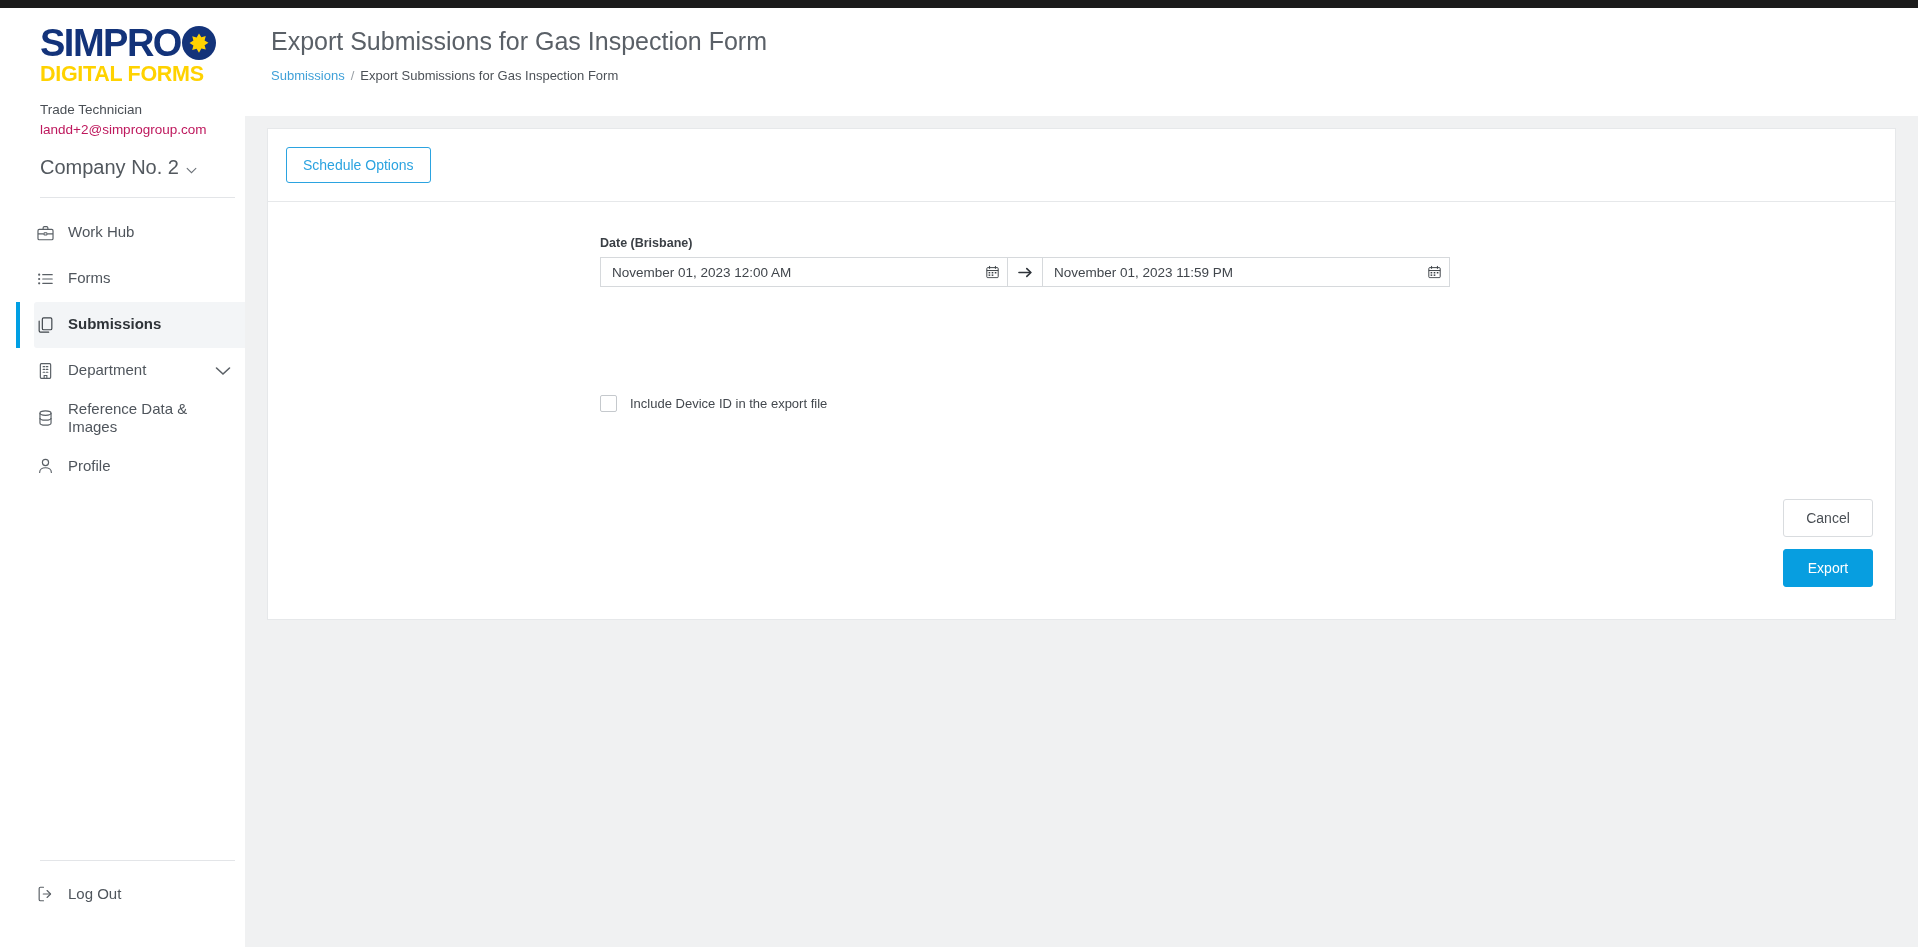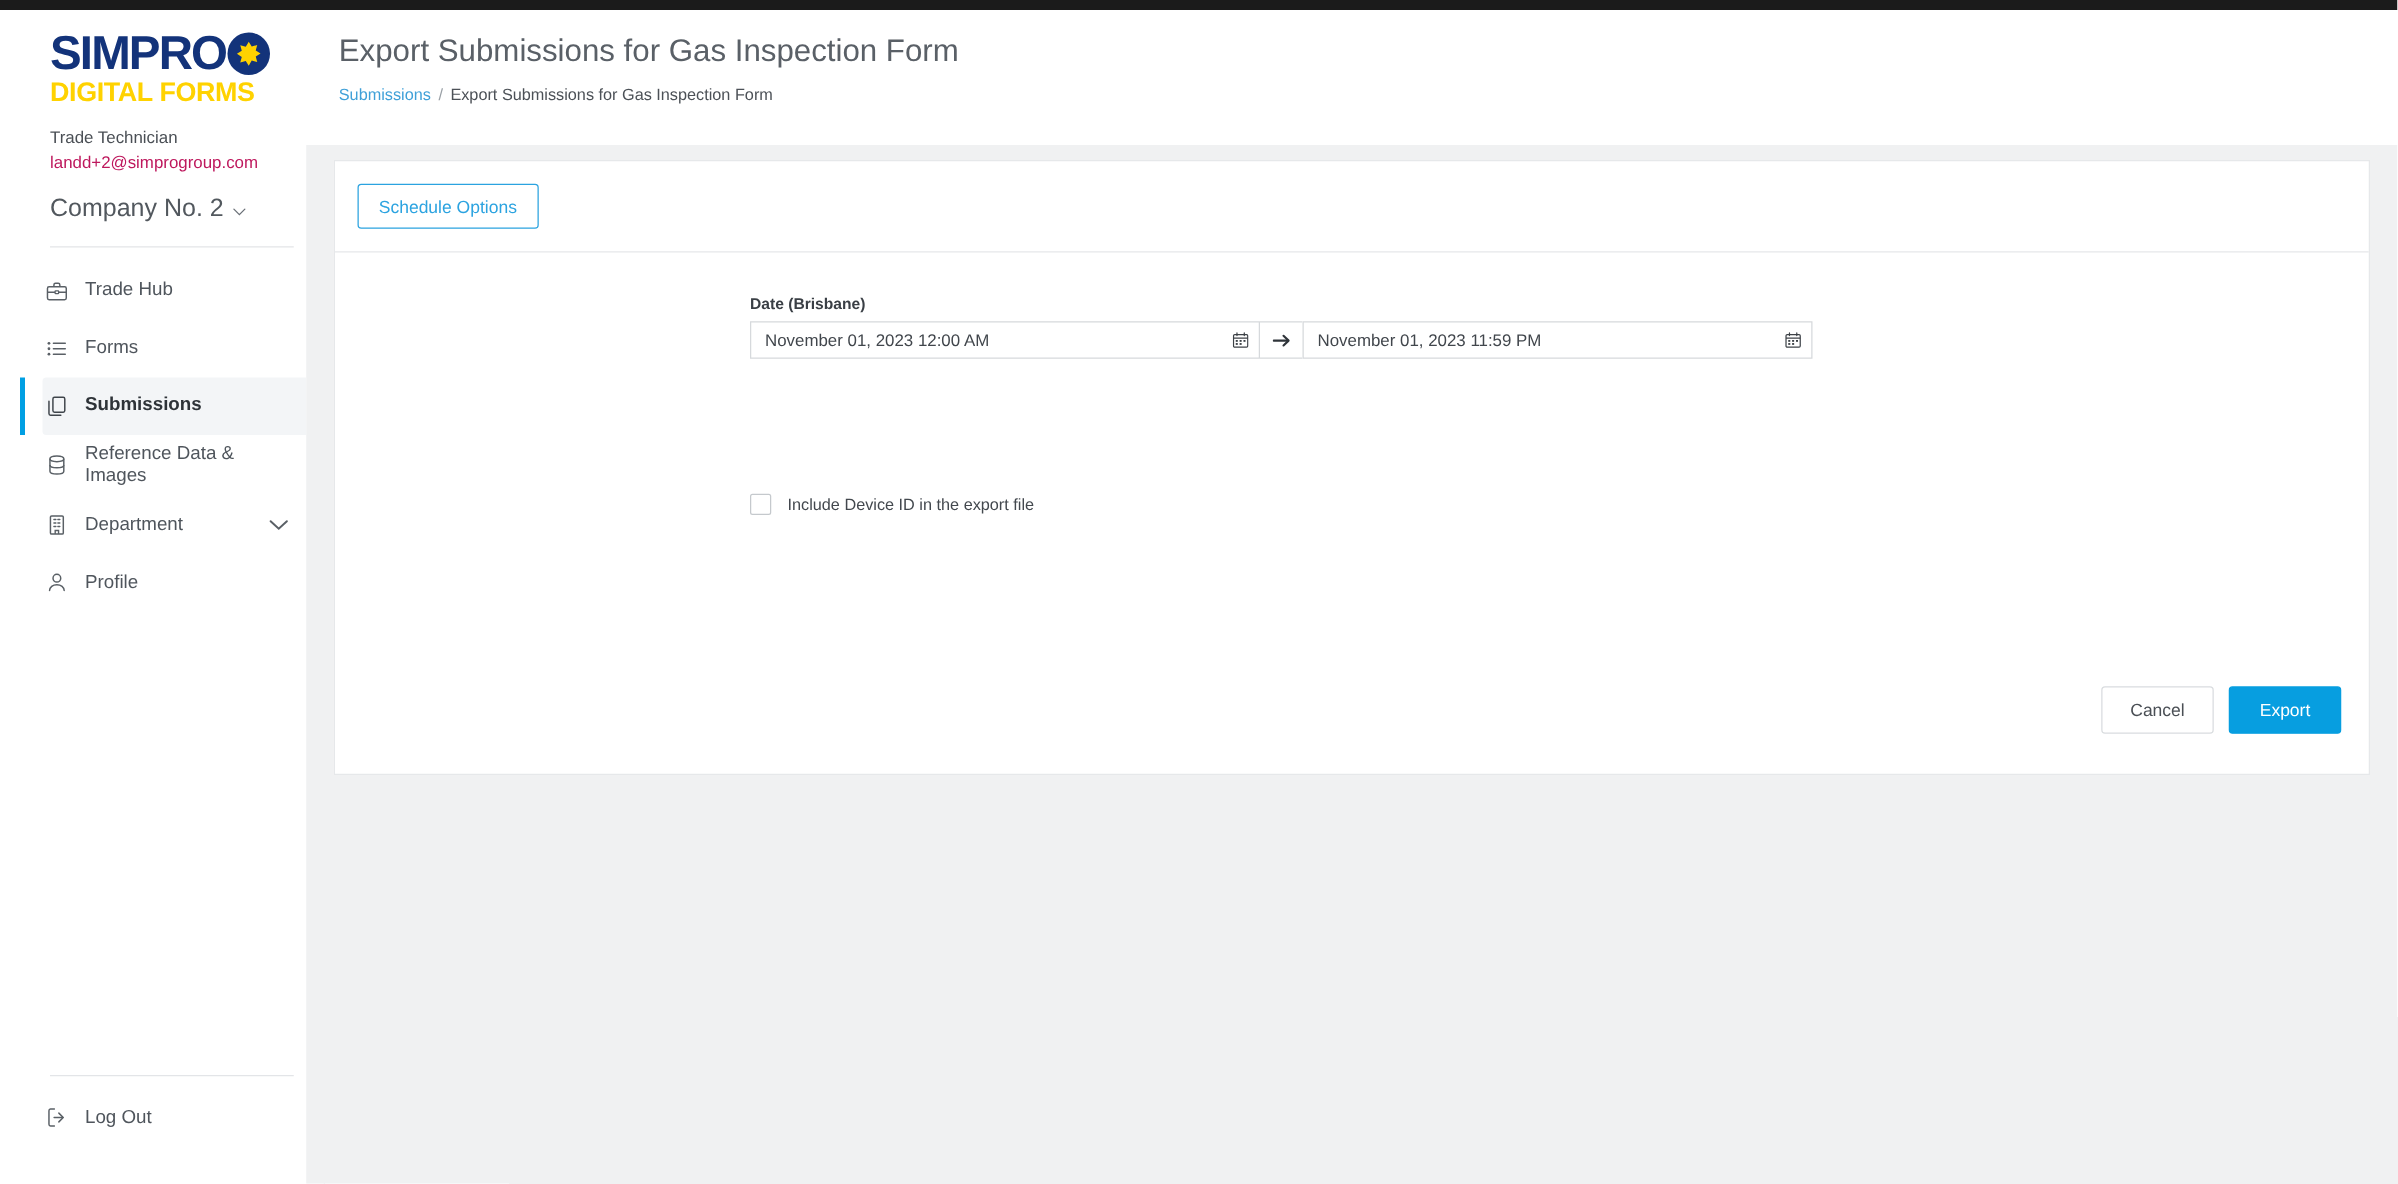--- a/index.html
+++ b/index.html
@@ -165,21 +165,21 @@
     display: flex; align-items: center; gap: 13px;
   }
   .checkbox {
     width: 17px; height: 17px;
     border: 1px solid #c5c9cd; background: #fff; border-radius: 2px;
     cursor: pointer; flex: none;
   }
   .check-label { font-size: 13px; color: #43484e; cursor: pointer; }
   .card-actions {
     position: absolute; right: 22px; bottom: 32px;
-    display: flex; gap: 12px;
+    display: flex; gap: 12px; flex-direction: column;
   }
   .btn {
     min-width: 90px; height: 38px;
     display: flex; align-items: center; justify-content: center;
     font-size: 14px; border-radius: 3px; cursor: pointer;
     padding: 0 22px;
   }
   .btn-cancel { background: #ffffff; border: 1px solid #d9dcdf; color: #4a4f55; }
   .btn-primary { background: #079ee0; border: 1px solid #079ee0; color: #ffffff; }
 </style>
@@ -220,21 +220,21 @@
 
       <div class="nav-item">
         <span class="nav-ico">
           <svg width="19" height="19" viewBox="0 0 24 24" fill="none" stroke="#5a6views" aria-hidden="true">
             <rect x="2.5" y="7.5" width="19" height="13" rx="1.6" stroke="#5a6066" stroke-width="1.5"></rect>
             <path d="M9 7.5V5.6A1.6 1.6 0 0110.6 4h2.8A1.6 1.6 0 0115 5.6v1.9" stroke="#5a6066" stroke-width="1.5"></path>
             <path d="M2.5 13h19" stroke="#5a6066" stroke-width="1.5"></path>
             <rect x="10.2" y="11.6" width="3.6" height="2.8" rx="0.6" stroke="#5a6066" stroke-width="1.3" fill="#fff"></rect>
           </svg>
         </span>
-        <span class="nav-label">Trade Hub</span>
+        <span class="nav-label">Work Hub</span>
       </div>
 
       <div class="nav-item">
         <span class="nav-ico">
           <svg width="19" height="19" viewBox="0 0 24 24" aria-hidden="true">
             <circle cx="4" cy="6.5" r="1.4" fill="#5a6066"></circle>
             <circle cx="4" cy="12" r="1.4" fill="#5a6066"></circle>
             <circle cx="4" cy="17.5" r="1.4" fill="#5a6066"></circle>
             <path d="M8.5 6.5h12M8.5 12h12M8.5 17.5h12" stroke="#5a6066" stroke-width="1.5" stroke-linecap="round"></path>
           </svg>
@@ -248,42 +248,42 @@
             <rect x="8" y="3" width="12" height="15" rx="1.6" stroke="#3f454b" stroke-width="1.5"></rect>
             <path d="M16 21H5.6A1.6 1.6 0 014 19.4V7" stroke="#3f454b" stroke-width="1.5" stroke-linecap="round"></path>
           </svg>
         </span>
         <span class="nav-label">Submissions</span>
       </div>
 
       <div class="nav-item">
         <span class="nav-ico">
           <svg width="19" height="19" viewBox="0 0 24 24" fill="none" aria-hidden="true">
-            <ellipse cx="12" cy="5.8" rx="7" ry="2.8" stroke="#5a6066" stroke-width="1.5"></ellipse>
-            <path d="M5 5.8v12.4c0 1.55 3.13 2.8 7 2.8s7-1.25 7-2.8V5.8" stroke="#5a6066" stroke-width="1.5"></path>
-            <path d="M5 12c0 1.55 3.13 2.8 7 2.8s7-1.25 7-2.8" stroke="#5a6066" stroke-width="1.5"></path>
-          </svg>
-        </span>
-        <span class="nav-label">Reference Data &amp; Images</span>
-      </div>
-
-      <div class="nav-item">
-        <span class="nav-ico">
-          <svg width="19" height="19" viewBox="0 0 24 24" fill="none" aria-hidden="true">
             <rect x="5.5" y="2.8" width="13" height="18.4" rx="1.2" stroke="#5a6066" stroke-width="1.5"></rect>
             <path d="M9 6.5h2M13 6.5h2M9 10h2M13 10h2M9 13.5h2M13 13.5h2" stroke="#5a6066" stroke-width="1.4" stroke-linecap="round"></path>
             <path d="M10.3 21.2v-3.6h3.4v3.6" stroke="#5a6066" stroke-width="1.4"></path>
           </svg>
         </span>
         <span class="nav-label">Department</span>
         <span class="nav-chev">
           <svg width="16" height="10" viewBox="0 0 16 10" aria-hidden="true">
             <path d="M1.5 2L8 8L14.5 2" stroke="#5a6066" stroke-width="1.6" fill="none" stroke-linecap="round"></path>
           </svg>
         </span>
+      </div>
+
+      <div class="nav-item">
+        <span class="nav-ico">
+          <svg width="19" height="19" viewBox="0 0 24 24" fill="none" aria-hidden="true">
+            <ellipse cx="12" cy="5.8" rx="7" ry="2.8" stroke="#5a6066" stroke-width="1.5"></ellipse>
+            <path d="M5 5.8v12.4c0 1.55 3.13 2.8 7 2.8s7-1.25 7-2.8V5.8" stroke="#5a6066" stroke-width="1.5"></path>
+            <path d="M5 12c0 1.55 3.13 2.8 7 2.8s7-1.25 7-2.8" stroke="#5a6066" stroke-width="1.5"></path>
+          </svg>
+        </span>
+        <span class="nav-label">Reference Data &amp; Images</span>
       </div>
 
       <div class="nav-item">
         <span class="nav-ico">
           <svg width="19" height="19" viewBox="0 0 24 24" fill="none" aria-hidden="true">
             <circle cx="12" cy="7.6" r="3.9" stroke="#5a6066" stroke-width="1.5"></circle>
             <path d="M4.6 20.2c0-3.6 3.3-6 7.4-6s7.4 2.4 7.4 6" stroke="#5a6066" stroke-width="1.5" stroke-linecap="round"></path>
           </svg>
         </span>
         <span class="nav-label">Profile</span>

